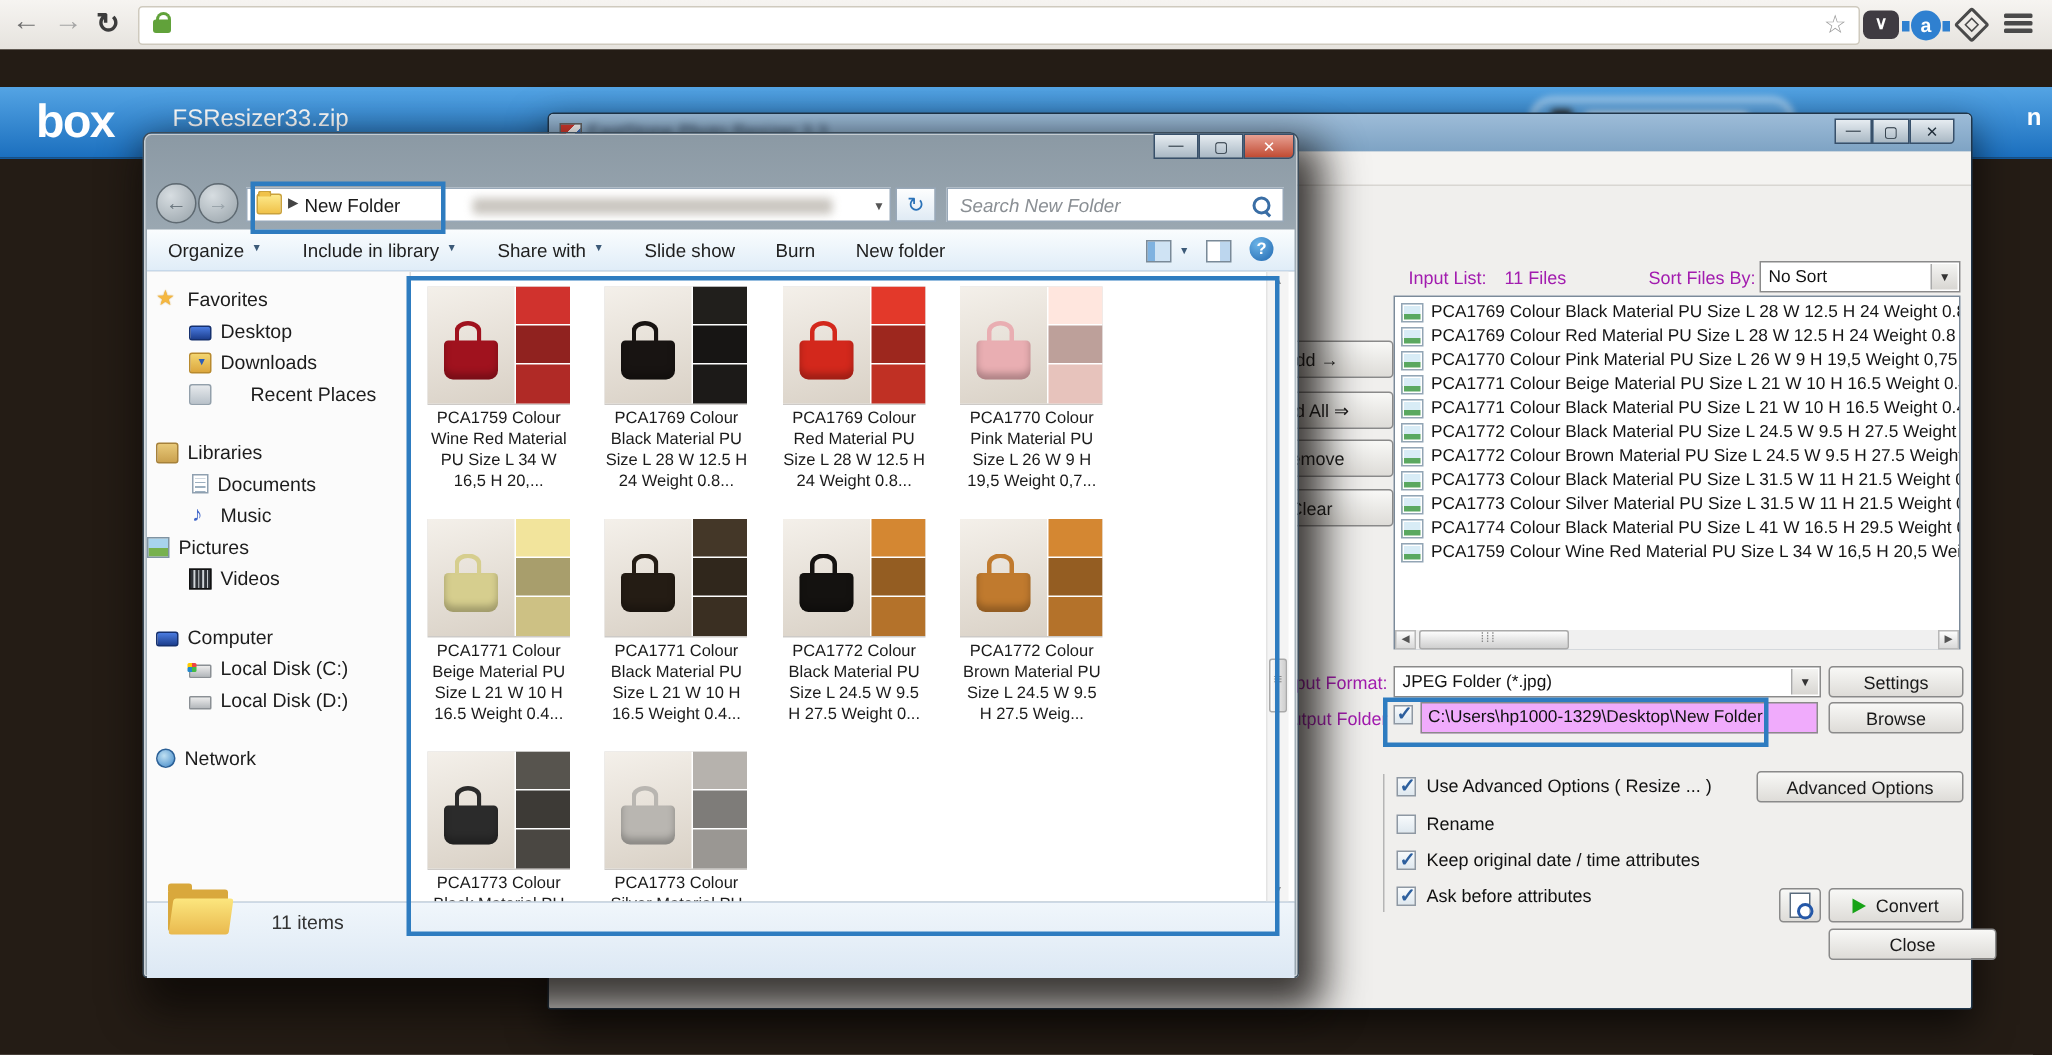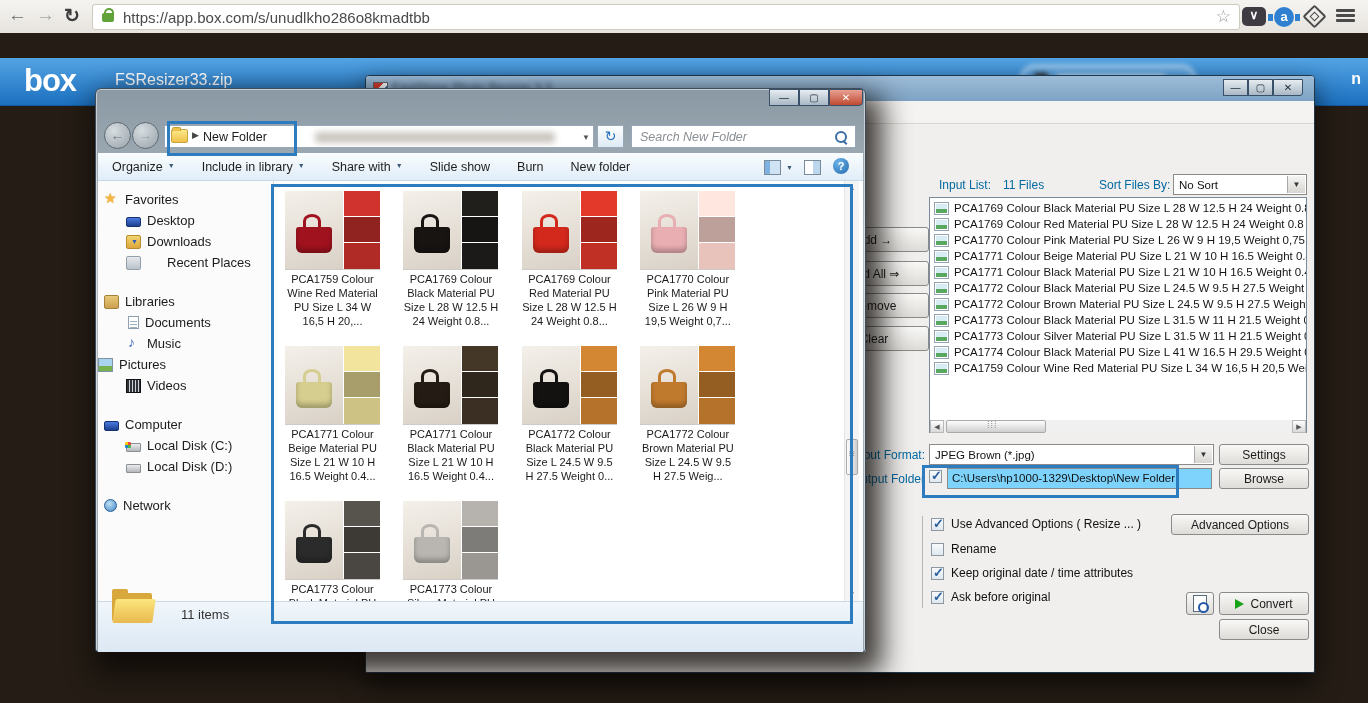--- a/index.html
+++ b/index.html
@@ -79,21 +79,21 @@
   .hs-arrow{position:absolute;top:0;width:14px;height:13px;background:linear-gradient(180deg,#fdfdfd,#d9d9d9);
     border:1px solid #b9b9b9;box-sizing:border-box;font-size:7px;color:#555;text-align:center;line-height:11px;}
   .hs-thumb{position:absolute;left:16px;top:0;width:100px;height:13px;background:linear-gradient(180deg,#fdfdfd,#cfcfcf);
     border:1px solid #aaa;box-sizing:border-box;border-radius:2px;}
   .hs-thumb::after{content:"⁞⁞⁞";position:absolute;left:40px;top:-1px;font-size:9px;color:#888;letter-spacing:1px;}
   .mid-btns .fs-btn{position:absolute;left:453px;width:110px;height:25px;font-size:12px;}
   .mid-btns .fs-btn:nth-child(1){top:151px;}
   .mid-btns .fs-btn:nth-child(2){top:185px;}
   .mid-btns .fs-btn:nth-child(3){top:217px;}
   .mid-btns .fs-btn:nth-child(4){top:250px;}
-  .fs-label{position:absolute;font-size:12px;color:#0369a1;}
+  .fs-label{position:absolute;font-size:12px;color:#a21caf;}
   .chk-group .chkrow{position:absolute;left:565px;display:flex;align-items:flex-start;}
   .chk-group .chkrow:nth-child(1){top:442px;}
   .chk-group .chkrow:nth-child(2){top:467px;}
   .chk-group .chkrow:nth-child(3){top:491px;}
   .chk-group .chkrow:nth-child(4){top:515px;}
   .chkrow .cl{margin-left:7px;font-size:12px;color:#111;margin-top:-1px;}
   .chkrow .cl.bold-label{font-weight:normal;}
   .play{width:0;height:0;border-left:9px solid #17a317;border-top:5px solid transparent;
     border-bottom:5px solid transparent;margin-right:6px;}
   .prev-page{width:12px;height:15px;background:#fff;border:1px solid #5a6b7c;position:relative;}
@@ -211,21 +211,20 @@
 <body>
 
 <div id="screen">
 
   <div class="browser-bar">
     <span class="nav-glyph" style="left:8px;">←</span>
     <span class="nav-glyph" style="left:36px;color:#a5a5a5;">→</span>
     <span class="nav-glyph" style="left:64px;color:#3c3c3c;font-weight:bold;">↻</span>
     <div class="url-field">
       <span class="lock"></span>
-      <span class="url-text">https://app.box.com/s/unudlkho286o8kmadtbb</span>
       <span class="star-bm">☆</span>
     </div>
     <div class="pocket">∨</div>
     <div class="ext-a">a</div>
     <span class="tagico"></span>
     <div class="burger">
         <span></span>
         <span></span>
         <span></span>
       </div>
@@ -333,28 +332,28 @@
 
   <div class="fs-btn">Add All ⇒</div>
 
   <div class="fs-btn">Remove</div>
 
   <div class="fs-btn">Clear</div>
 </div>
 
     <span class="fs-label" style="left:455px;top:372px;width:104px;text-align:right;">Output Format:</span>
     <div class="fs-sel" style="position:absolute;left:563px;top:368px;width:285px;height:21px;">
-      <span>JPEG Brown (*.jpg)</span>
+      <span>JPEG Folder (*.jpg)</span>
       <span class="da">▼</span>
     </div>
     <div class="fs-btn" style="position:absolute;left:853px;top:368px;width:90px;height:21px;">Settings</div>
 
     <span class="fs-label" style="left:455px;top:396px;width:104px;text-align:right;">Output Folder</span>
     <span class="w7chk on" style="position:absolute;left:563px;top:394px;"></span>
-    <div style="position:absolute;left:581px;top:392px;width:265px;height:21px;background:#7dd3fc;border:1px solid #8a8a8a;box-sizing:border-box;font-size:11.5px;color:#111;line-height:19px;padding-left:4px;white-space:nowrap;overflow:hidden;">C:\Users\hp1000-1329\Desktop\New Folder</div>
+    <div style="position:absolute;left:581px;top:392px;width:265px;height:21px;background:#f0abfc;border:1px solid #8a8a8a;box-sizing:border-box;font-size:11.5px;color:#111;line-height:19px;padding-left:4px;white-space:nowrap;overflow:hidden;">C:\Users\hp1000-1329\Desktop\New Folder</div>
     <div class="annot" style="left:556px;top:389px;width:251px;height:27px;"></div>
     <div class="fs-btn" style="position:absolute;left:853px;top:392px;width:90px;height:21px;">Browse</div>
 
     <div class="groupline"></div>
     <div class="chk-group">
   <div class="chkrow">
     <span class="w7chk on"></span>
     <span class="cl bold-label">Use Advanced Options ( Resize ... )</span>
   </div>
 
@@ -363,33 +362,33 @@
     <span class="cl">Rename</span>
   </div>
 
   <div class="chkrow">
     <span class="w7chk on"></span>
     <span class="cl">Keep original date / time attributes</span>
   </div>
 
   <div class="chkrow">
     <span class="w7chk on"></span>
-    <span class="cl">Ask before original</span>
+    <span class="cl">Ask before attributes</span>
   </div>
 </div>
     <div class="fs-btn" style="position:absolute;left:805px;top:438px;width:138px;height:21px;">Advanced Options</div>
 
     <div class="fs-btn" style="position:absolute;left:820px;top:516px;width:28px;height:23px;">
       <span class="prev-page"></span>
     </div>
     <div class="fs-btn" style="position:absolute;left:853px;top:516px;width:90px;height:23px;">
       <span class="play"></span>
       <span>Convert</span>
     </div>
-    <div class="fs-btn" style="position:absolute;left:853px;top:543px;width:90px;height:21px;">Close</div>
+    <div class="fs-btn" style="position:absolute;left:853px;top:543px;width:112px;height:21px;">Close</div>
 
   </div>
 
   <div class="exp-win">
     <div class="cap exp-cap" style="width:30px;">—</div>
     <div class="cap" style="left:703px;top:0;width:30px;">▢</div>
     <div class="cap close-red" style="left:733px;top:0;width:34px;border-radius:0 0 4px 0;">✕</div>
 
     <div class="navbtn" style="left:8px;">←</div>
     <div class="navbtn" style="left:36px;color:#9aa4ab;">→</div>

